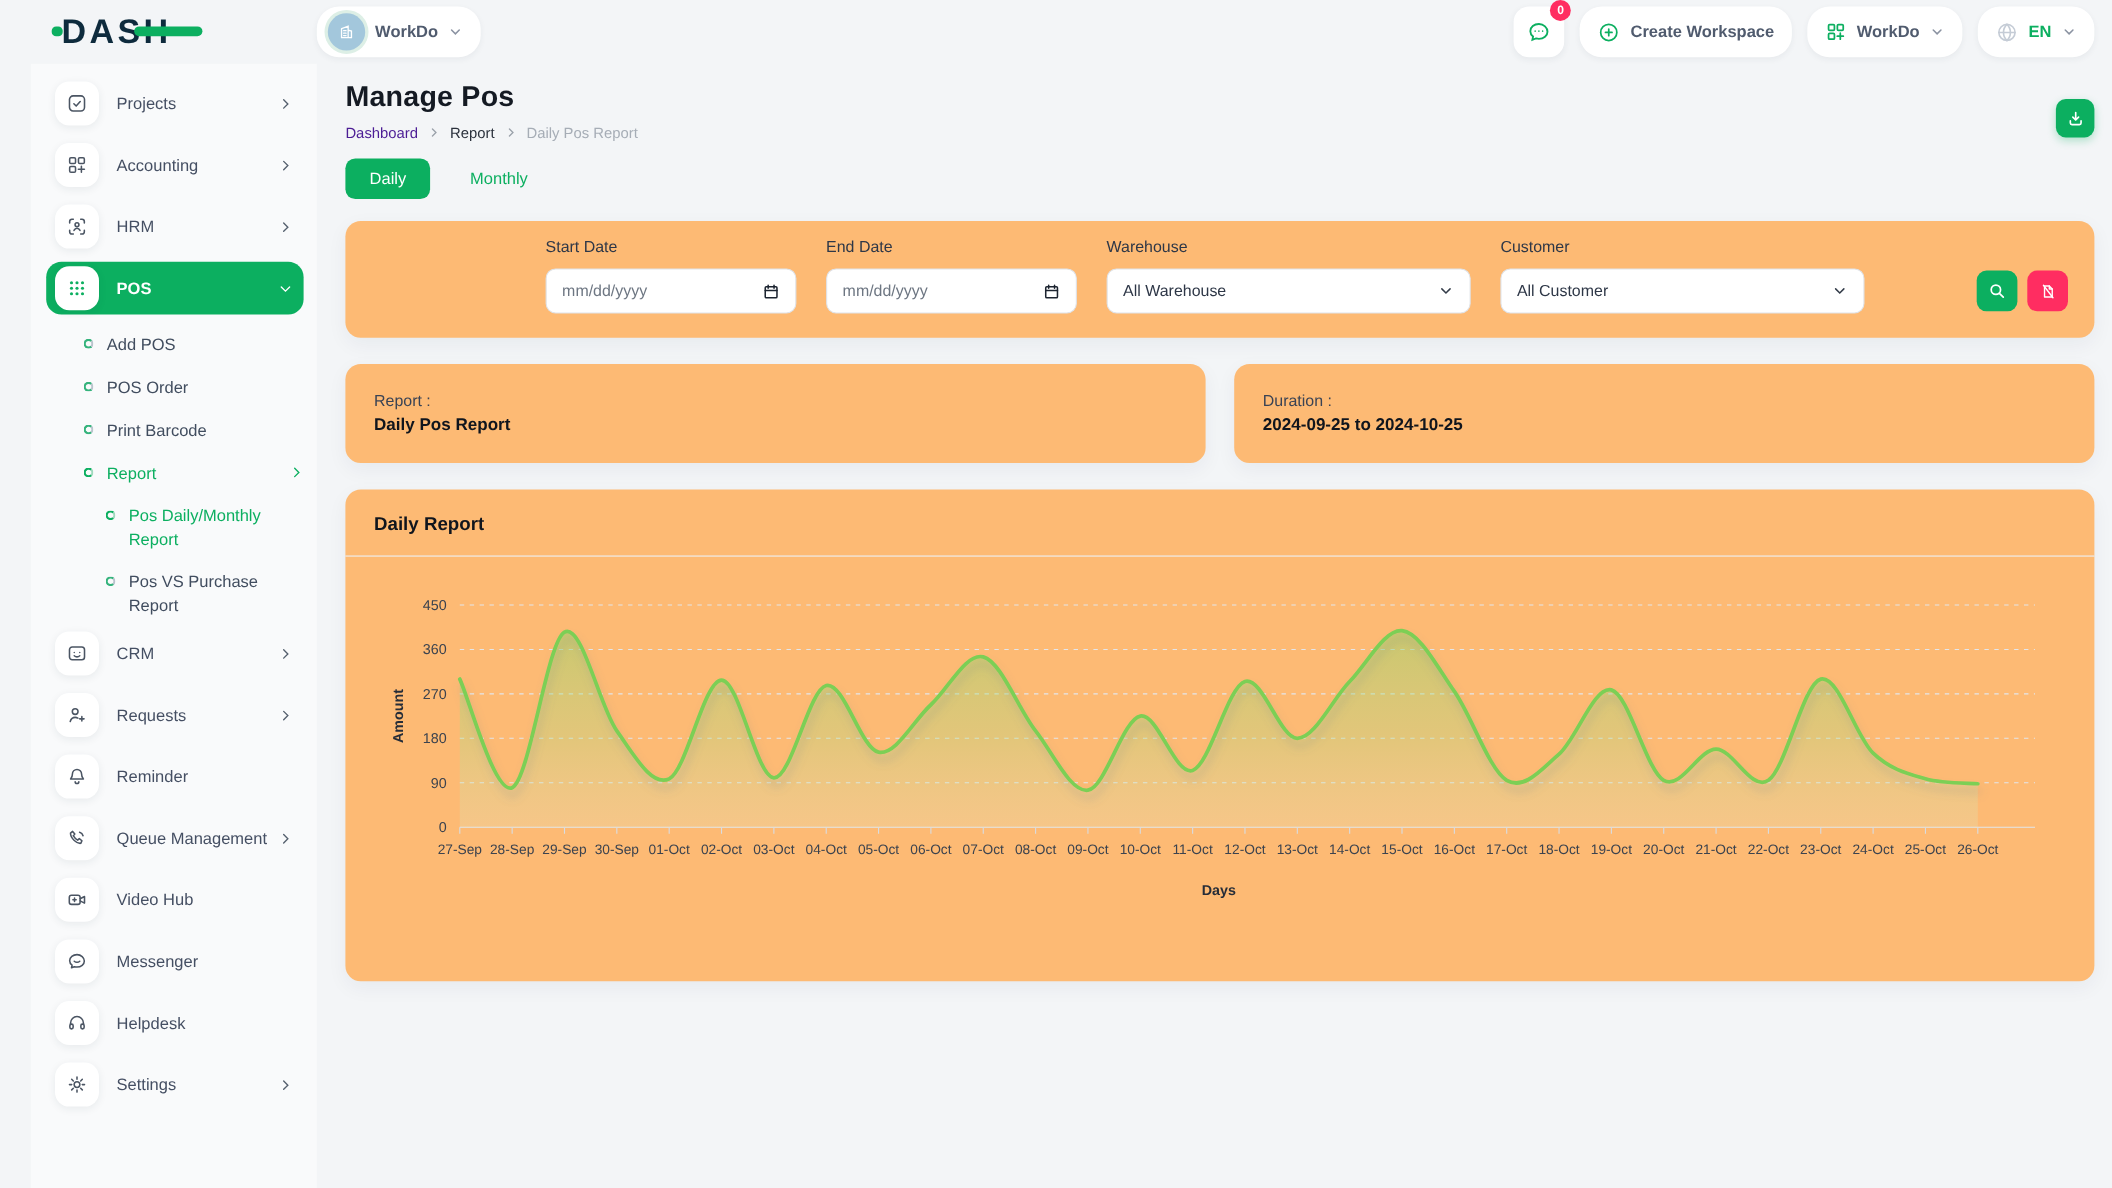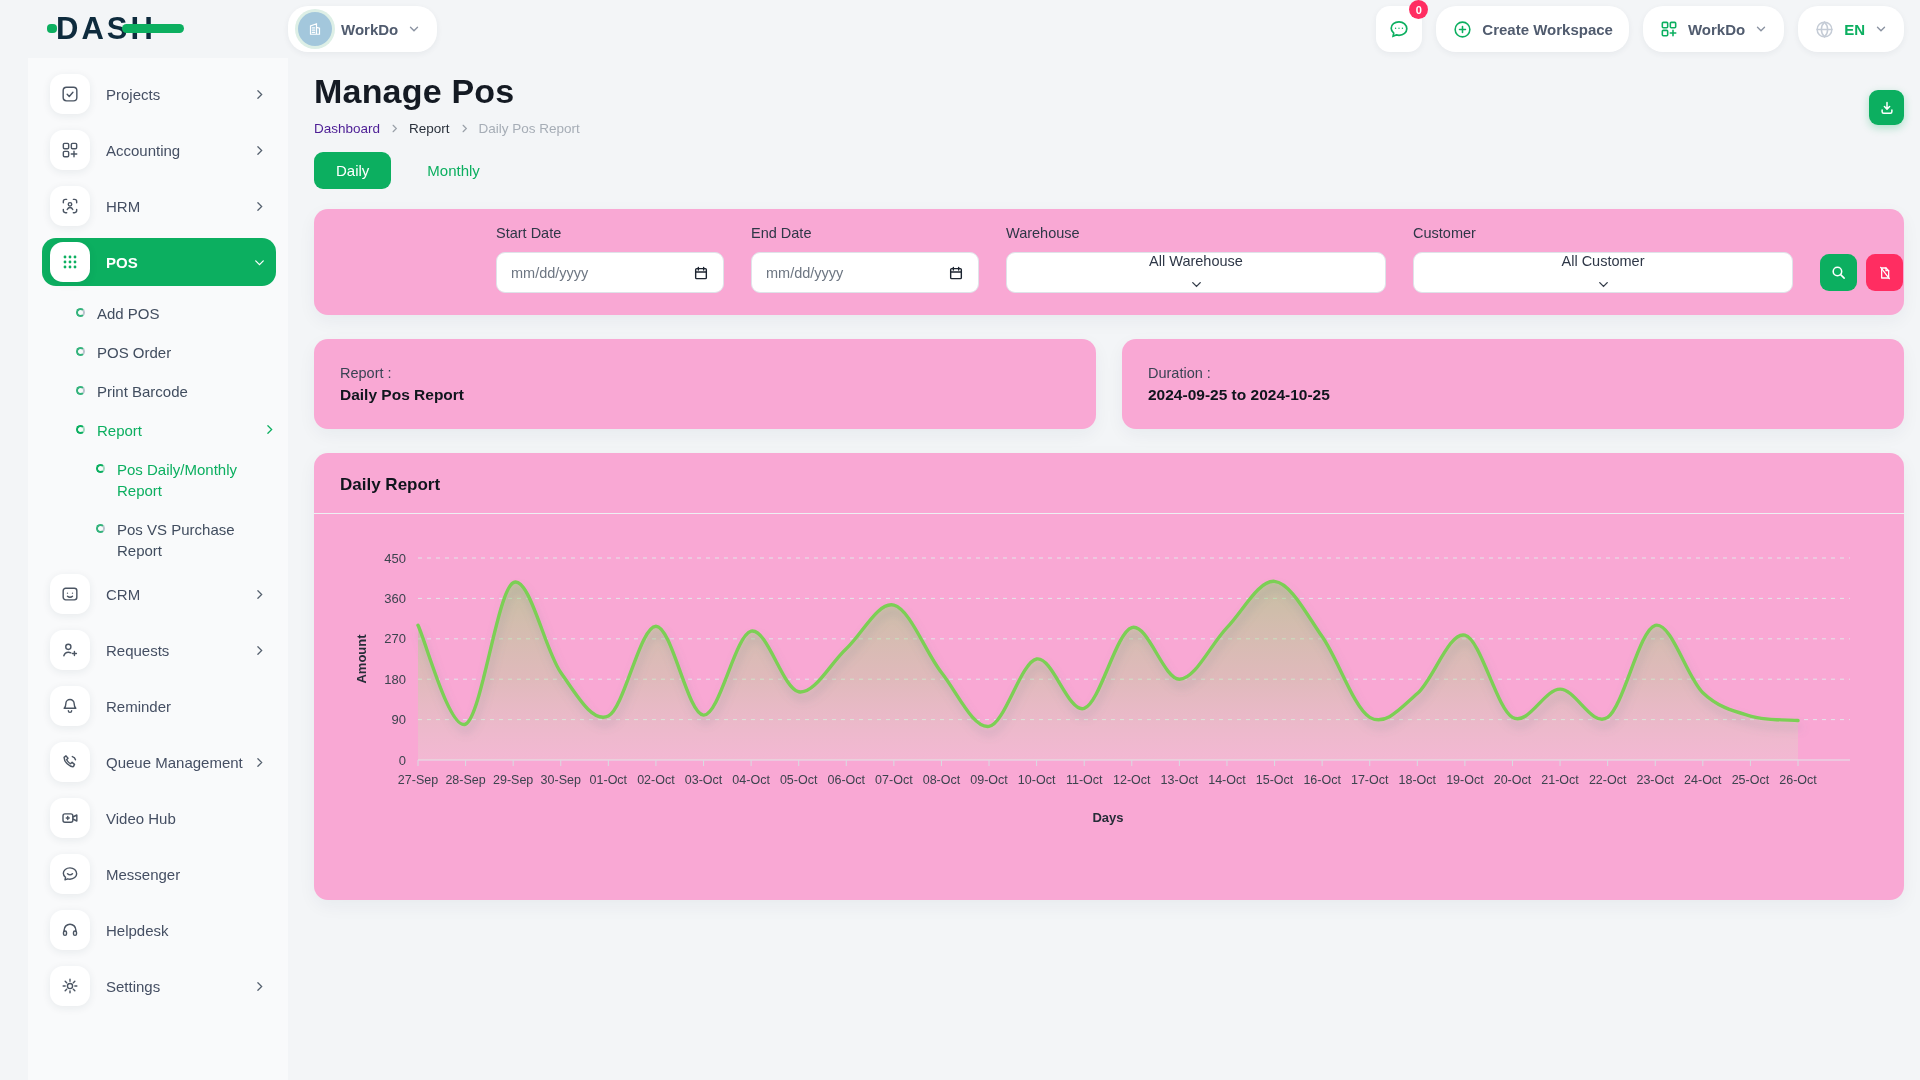--- a/index.html
+++ b/index.html
@@ -36,37 +36,37 @@
   .sub-item.lvl2 { padding-left:54px; }
   .bullet { width:9px; height:9px; border:2px solid #35b37c; border-right-color:#b9c3cc; border-radius:50%; margin-top:5px; flex:0 0 auto; }
   .sub-label { font-size:15px; color:#414d5f; margin-left:12px; line-height:21px; max-width:150px; }
   .sub-item.green .sub-label { color:#0caf60; }
   .sub-item.green .bullet { border-color:#0caf60; border-right-color:#9fd9bd; }
   .sub-item .side-chev { margin-left:auto; margin-top:3px; }
 
   
   .main { flex:1; padding:14px 16px 0 26px; min-width:0; }
   .page-head { display:flex; align-items:flex-start; }
-  .page-title { font-size:34px; font-weight:700; color:#141a23; letter-spacing:.2px; }
+  .page-title { font-size:26px; font-weight:700; color:#141a23; letter-spacing:.2px; }
   .breadcrumb { display:flex; align-items:center; gap:9px; margin-top:10px; font-size:13.5px; }
   .bc-link { color:#4c1d95; cursor:pointer; }
   .bc-strong { color:#2a313c; font-weight:500; cursor:pointer; }
   .bc-muted { color:#a6adb6; }
   .dl-btn { margin-left:auto; margin-top:18px; width:35px; height:35px; border-radius:9px; background:#0caf60; border:none; display:flex; align-items:center; justify-content:center; cursor:pointer; box-shadow:0 3px 8px rgba(12,175,96,.3); }
   .tabs { display:flex; align-items:center; gap:14px; margin-top:16px; }
   .tab { font-size:15px; font-weight:500; padding:10px 22px; border-radius:9px; color:#0caf60; cursor:pointer; }
   .tab.active { background:#0caf60; color:#fff; }
 
-  .card { background:#f9a8d4; border-radius:14px; box-shadow:0 6px 18px rgba(24,39,75,.05); }
+  .card { background:#fdba74; border-radius:14px; box-shadow:0 6px 18px rgba(24,39,75,.05); }
   .filter-card { margin-top:20px; padding:16px 24px 22px 182px; display:flex; align-items:flex-end; gap:27px; }
   .field { display:flex; flex-direction:column; }
   .field-label { font-size:14.5px; color:#2e3747; margin-bottom:11px; }
   .control { height:41px; border:1px solid #dfe3e9; border-radius:9px; background:#fff; display:flex; align-items:center; padding:0 14px; cursor:pointer; }
   .control.date { width:228px; justify-content:space-between; }
-  .control.select { width:380px; justify-content:space-between;flex-direction:column; }
+  .control.select { width:331px; justify-content:space-between; }
   .ph-text { font-size:14.5px; color:#6d7682; }
   .sel-text { font-size:14.5px; color:#2e3747; }
   .filter-actions { margin-left:auto; display:flex; gap:9px; }
   .sq-btn { width:37px; height:37px; border:none; border-radius:9px; display:flex; align-items:center; justify-content:center; cursor:pointer; margin-bottom:2px; }
   .sq-btn.green { background:#0caf60; }
   .sq-btn.pink { background:#ff2d61; }
 
   .info-row { display:flex; gap:26px; margin-top:24px; }
   .info-card { flex:1; height:90px; padding:20px 26px; display:flex; flex-direction:column; justify-content:center; }
   .info-label { font-size:14.5px; color:#3a4354; }

